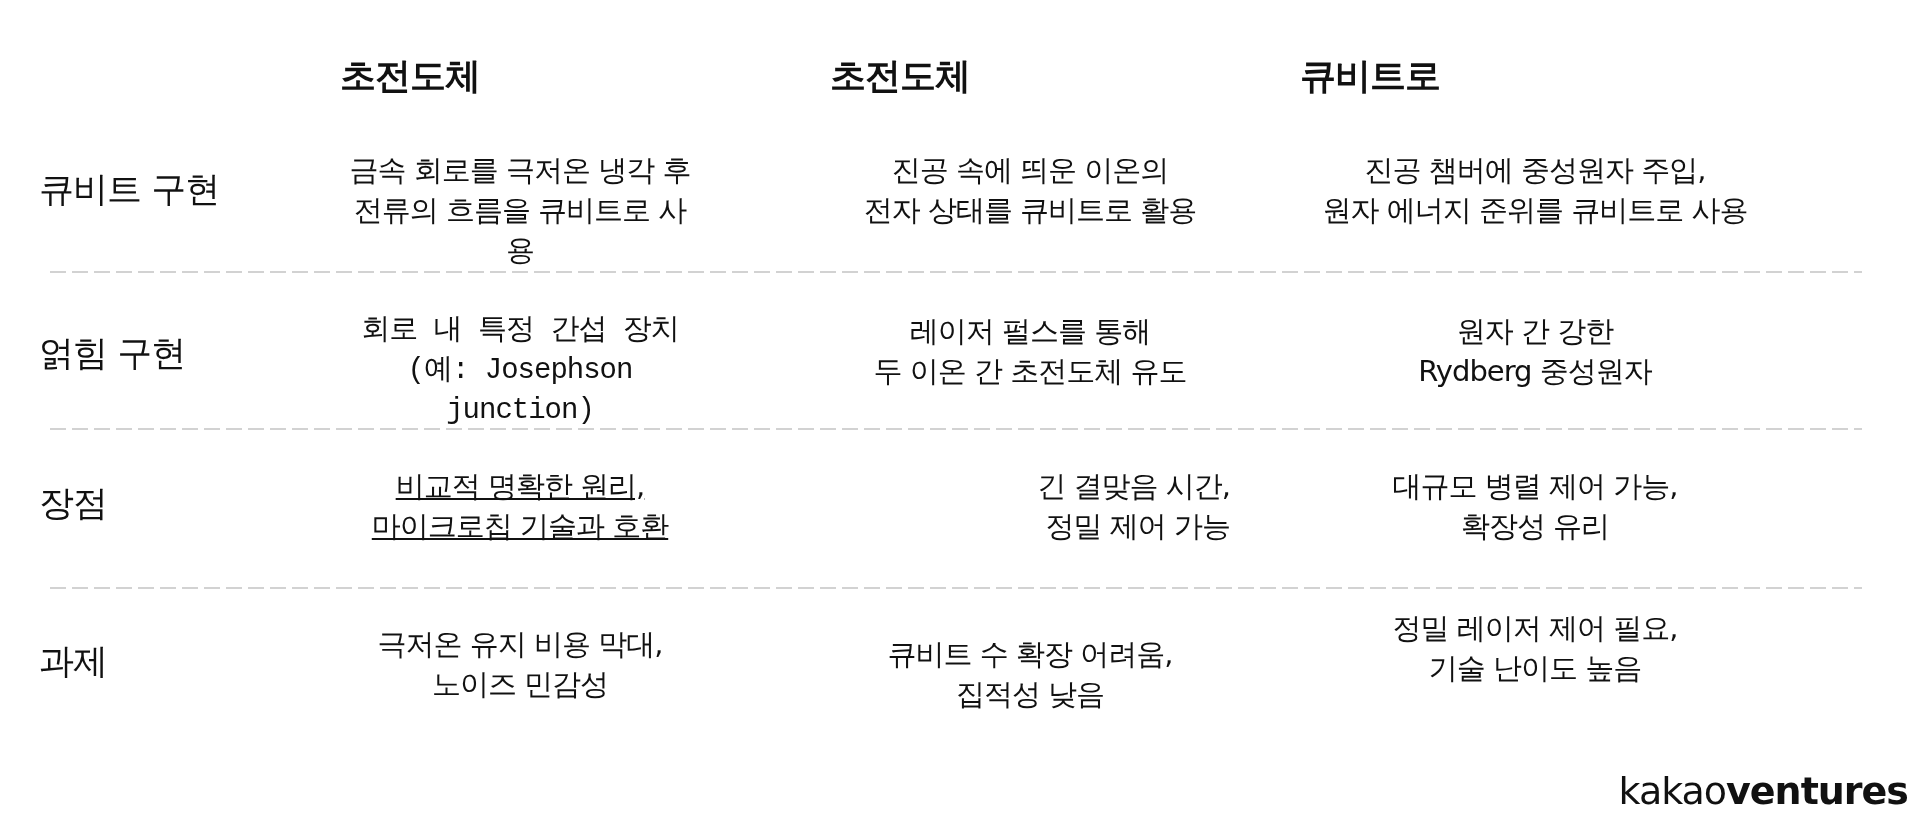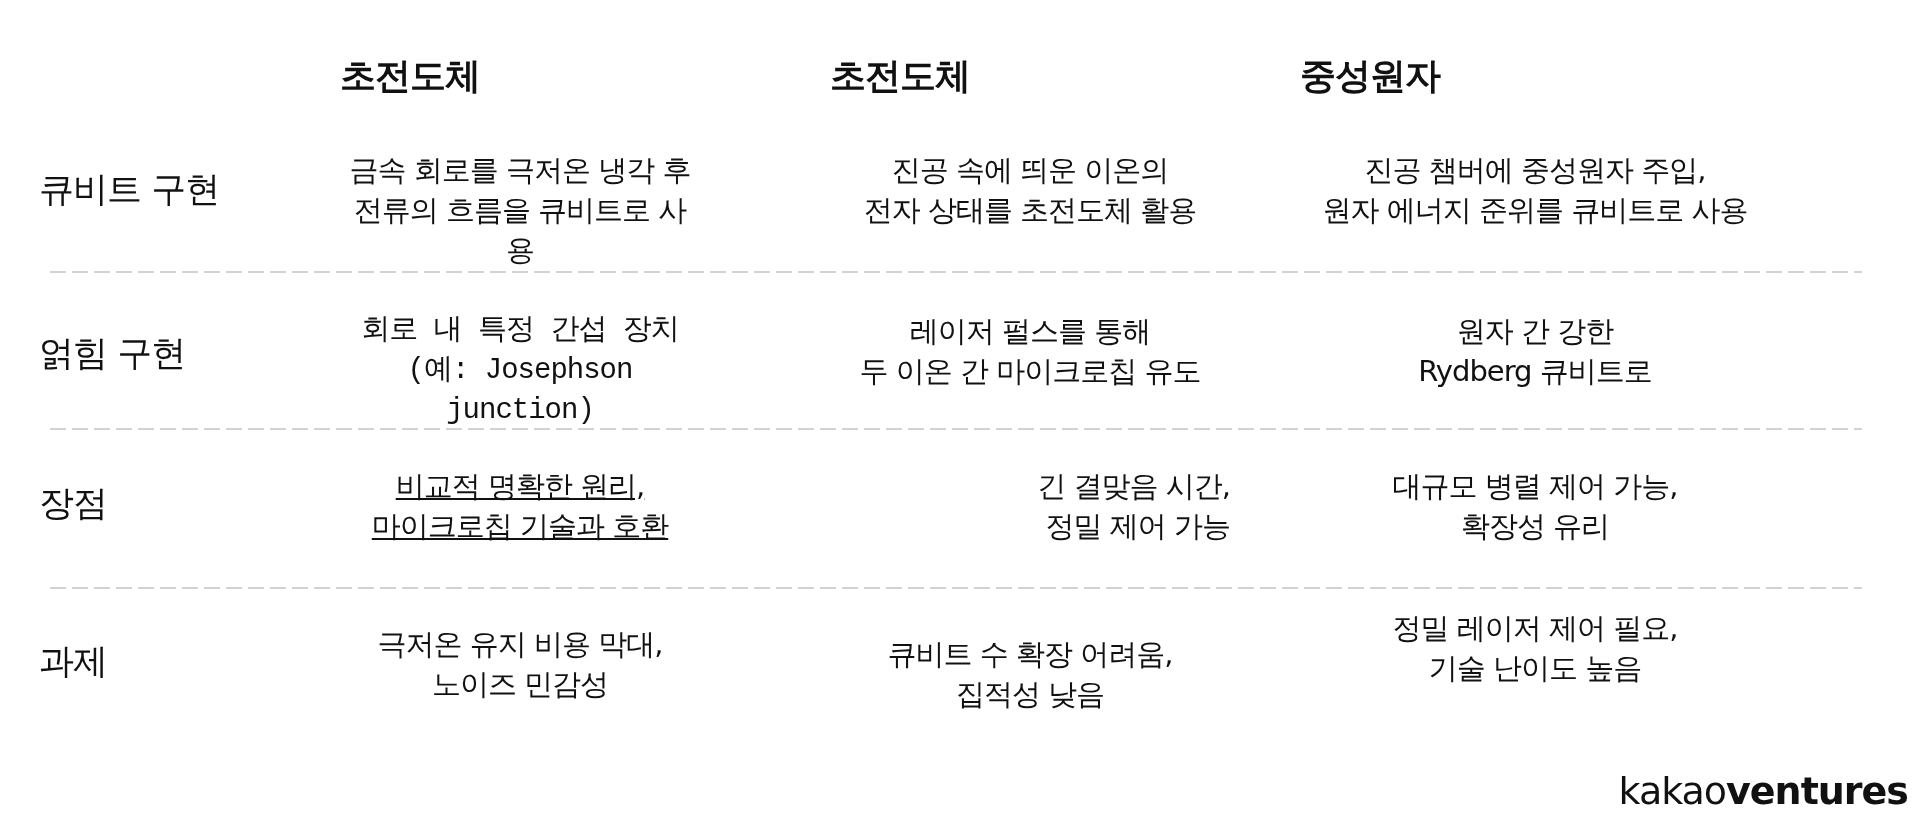--- a/index.html
+++ b/index.html
@@ -64,39 +64,39 @@
     .logo .light { font-weight: normal; }
     .logo .bold { font-weight: bold; }
   </style>
 </head>
 <body>
 
 <div>
 
   <div class="header col1">초전도체</div>
   <div class="header col2">초전도체</div>
-  <div class="header col3">중성원자</div>
+  <div class="header col3">큐비트로</div>
 
   <div class="row-label" style="top:166px;">큐비트 구현</div>
   <div class="cell col1" style="top:150px;">금속 회로를 극저온 냉각 후
 전류의 흐름을 큐비트로 사용</div>
   <div class="cell col2" style="top:150px;">진공 속에 띄운 이온의
-전자 상태를 초전도체 활용</div>
+전자 상태를 큐비트로 활용</div>
   <div class="cell col3" style="top:150px;">진공 챔버에 중성원자 주입,
 원자 에너지 준위를 큐비트로 사용</div>
 
   <div class="divider" style="top:271px;"></div>
 
   <div class="row-label" style="top:330px;">얽힘 구현</div>
   <div class="cell col1" style="top:311px;font-family:Liberation Mono, monospace;">회로 내 특정 간섭 장치
 (예: Josephson junction)</div>
   <div class="cell col2" style="top:311px;">레이저 펄스를 통해
-두 이온 간 마이크로칩 유도</div>
+두 이온 간 초전도체 유도</div>
   <div class="cell col3" style="top:311px;">원자 간 강한
-Rydberg 큐비트로</div>
+Rydberg 중성원자</div>
 
   <div class="divider" style="top:428px;"></div>
 
   <div class="row-label" style="top:480px;">장점</div>
   <div class="cell col1" style="top:466px;text-decoration:underline;">비교적 명확한 원리,
 마이크로칩 기술과 호환</div>
   <div class="cell col2" style="top:466px;text-align:right;">긴 결맞음 시간,
 정밀 제어 가능</div>
   <div class="cell col3" style="top:466px;">대규모 병렬 제어 가능,
 확장성 유리</div>

